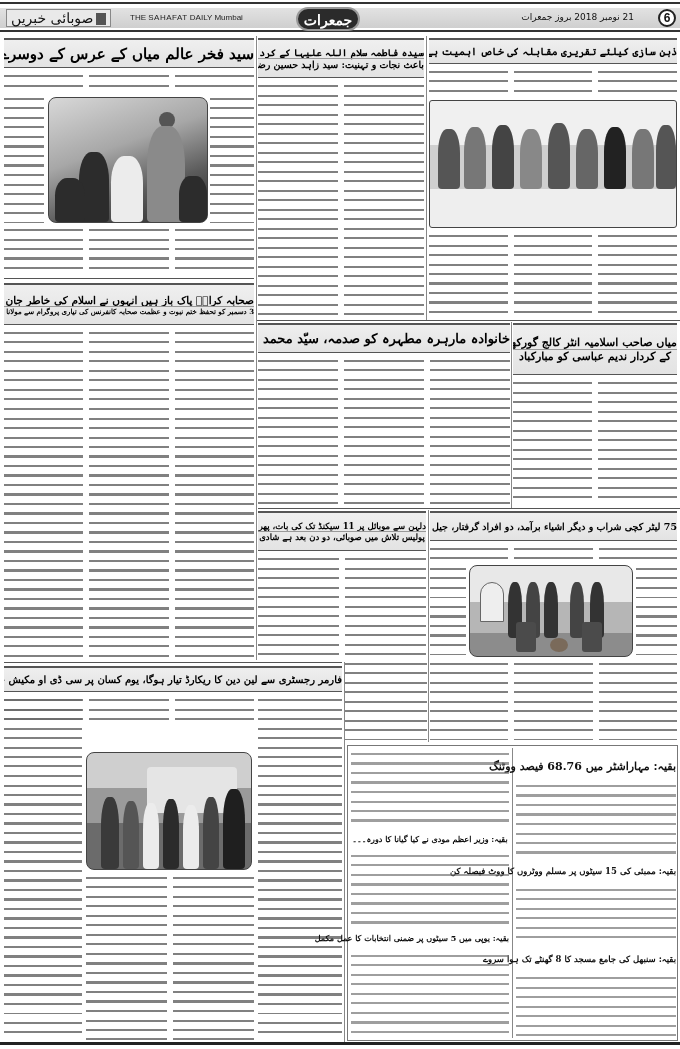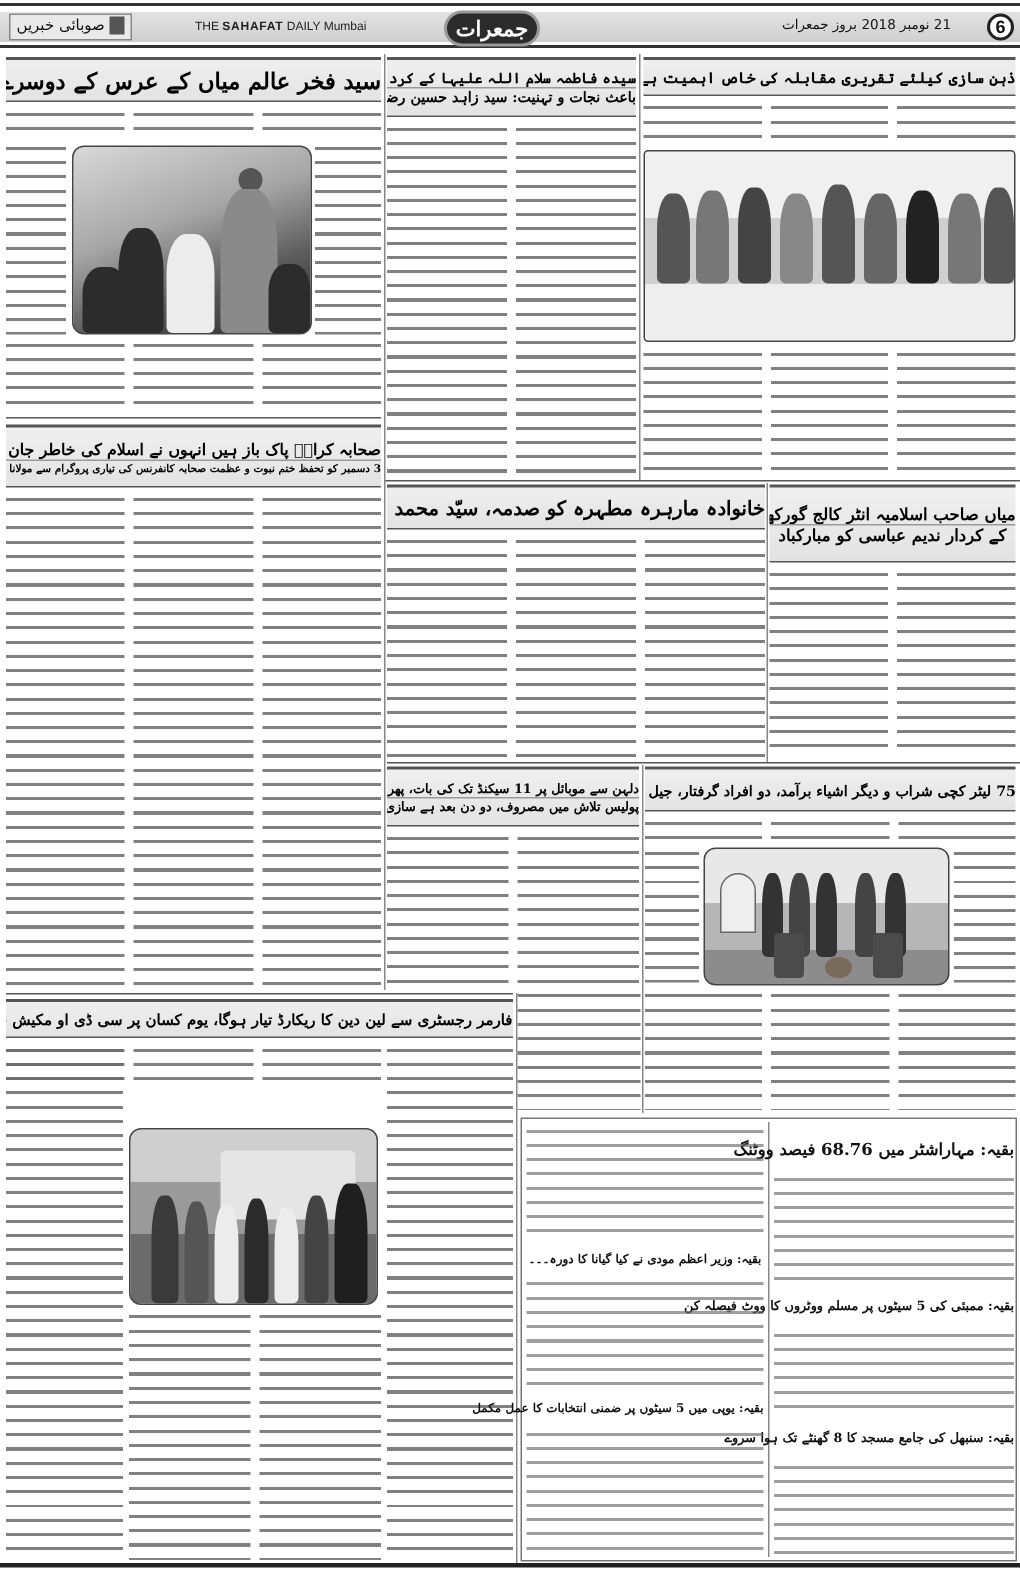--- a/index.html
+++ b/index.html
@@ -4,24 +4,24 @@
 <style>
   * { box-sizing: border-box; margin: 0; padding: 0; }
   html, body { width: 680px; height: 1049px; background: #fff; overflow: hidden; }
   body { position: relative; font-family: "DejaVu Sans", sans-serif; color: #111; }
 
   .abs { position: absolute; }
 
   
   .masthead { left: 0; top: 2px; width: 680px; height: 30px; border-top: 2px solid #333; border-bottom: 2px solid #333; }
   .mh-bar { position: absolute; left: 0; top: 4px; width: 680px; height: 20px; background: linear-gradient(#e2e2e2,#cfcfcf); }
-  .mh-section { position: absolute; left: 6px; top: 5px; height: 18px; padding: 0 4px; background: #e9e9e9; border: 1px solid #888; font-size: 10px; line-height: 16px; direction: rtl; font-family: "DejaVu Serif", serif; }
+  .mh-section { position: absolute; left: 6px; top: 5px; height: 18px; padding: 0 4px; background: #e9e9e9; border: 1px solid #888; font-size: 14px; line-height: 16px; direction: rtl; font-family: "DejaVu Serif", serif; }
   .mh-section .flag { display: inline-block; width: 10px; height: 12px; background: #555; vertical-align: middle; margin-left: 3px; }
   .mh-eng { position: absolute; left: 130px; top: 9px; font-family: "Liberation Sans", sans-serif; font-size: 8px; color: #222; }
-  .mh-eng b { font-weight: 700; letter-spacing: .5px; }
+  .mh-eng b { font-weight: 400; letter-spacing: .5px; }
   .mh-logo { position: absolute; left: 296px; top: 3px; width: 64px; height: 24px; background: #2b2b2b; color: #fff; border-radius: 12px; text-align: center; font-size: 14px; line-height: 22px; font-family: "DejaVu Serif", serif; font-weight: bold; border: 2px solid #999; }
   .mh-date { position: absolute; right: 46px; top: 8px; font-size: 9px; direction: rtl; font-family: "DejaVu Sans", sans-serif; }
   .mh-page { position: absolute; right: 4px; top: 5px; width: 18px; height: 18px; border-radius: 50%; background: #fff; border: 2px solid #222; text-align: center; font: bold 12px/15px "Liberation Sans", sans-serif; }
 
   
   .hl { position: absolute; background: linear-gradient(#efefef,#e3e3e3); border-top: 2px solid #555; border-bottom: 1px solid #555; direction: rtl; text-align: center; font-family: "DejaVu Serif", serif; font-weight: bold; color: #000; overflow: hidden; display:flex; flex-direction:column; justify-content:center; }
   .hl .l1 { white-space: nowrap; }
   .hl .l2 { white-space: nowrap; border-top: 1px solid #999; }
   .cols { position: absolute; display: flex; flex-direction: row-reverse; gap: 6px; }
   .col { flex: 1; background:
@@ -153,21 +153,21 @@
 </div>
 <div class="cols" style="left:513px;top:379px;width:164px;height:126px;">
   <div class="col"></div>
     <div class="col"></div>
 </div>
 <div class="rule-v" style="left:511px;top:322px;height:186px;"></div>
 <div class="rule-h" style="left:258px;top:508px;width:422px;"></div>
 
 <div class="hl" style="left:258px;top:511px;width:168px;height:40px;font-size:8.5px;">
   <div class="l1">دلہن سے موبائل پر 11 سیکنڈ تک کی بات، پھر دولہا لاپتہ</div>
-  <div class="l2">پولیس تلاش میں مصروف، دو دن بعد ہے سازی</div>
+  <div class="l2">پولیس تلاش میں صوبائی، دو دن بعد ہے شادی</div>
 </div>
 <div class="cols" style="left:258px;top:555px;width:168px;height:105px;">
   <div class="col"></div>
     <div class="col"></div>
 </div>
 
 <div class="hl" style="left:430px;top:511px;width:247px;height:30px;font-size:9.5px;">
   <div class="l1">75 لیٹر کچی شراب و دیگر اشیاء برآمد، دو افراد گرفتار، جیل بھیجے گئے</div>
 </div>
 <div class="cols" style="left:430px;top:545px;width:247px;height:18px;">
@@ -235,21 +235,21 @@
 <div class="rule-v" style="left:344px;top:662px;height:380px;"></div>
 
 <div class="box" style="left:347px;top:745px;width:331px;height:296px;"></div>
 <div class="rule-v" style="left:512px;top:748px;height:290px;"></div>
 
 <div class="abs" style="left:516px;top:756px;width:160px;height:22px;direction:rtl;text-align:center;font:bold 11px/22px 'DejaVu Serif',serif;white-space:nowrap;">بقیہ: مہاراشٹر میں 68.76 فیصد ووٹنگ</div>
 <div class="cols" style="left:516px;top:782px;width:160px;height:74px;">
     <div class="col light"></div>
   </div>
 
-<div class="abs" style="left:516px;top:860px;width:160px;height:22px;direction:rtl;text-align:center;font:bold 8.5px/22px 'DejaVu Serif',serif;white-space:nowrap;">بقیہ: ممبئی کی 5 سیٹوں پر مسلم ووٹروں کا ووٹ فیصلہ کن</div>
+<div class="abs" style="left:516px;top:860px;width:160px;height:22px;direction:rtl;text-align:center;font:bold 8.5px/22px 'DejaVu Serif',serif;white-space:nowrap;">بقیہ: ممبئی کی 15 سیٹوں پر مسلم ووٹروں کا ووٹ فیصلہ کن</div>
 <div class="cols" style="left:516px;top:886px;width:160px;height:60px;">
     <div class="col light"></div>
   </div>
 
 <div class="abs" style="left:516px;top:948px;width:160px;height:22px;direction:rtl;text-align:center;font:bold 8.5px/22px 'DejaVu Serif',serif;white-space:nowrap;">بقیہ: سنبھل کی جامع مسجد کا 8 گھنٹے تک ہوا سروے</div>
 <div class="cols" style="left:516px;top:974px;width:160px;height:64px;">
     <div class="col light"></div>
   </div>
 
 <div class="cols" style="left:351px;top:750px;width:158px;height:76px;">

